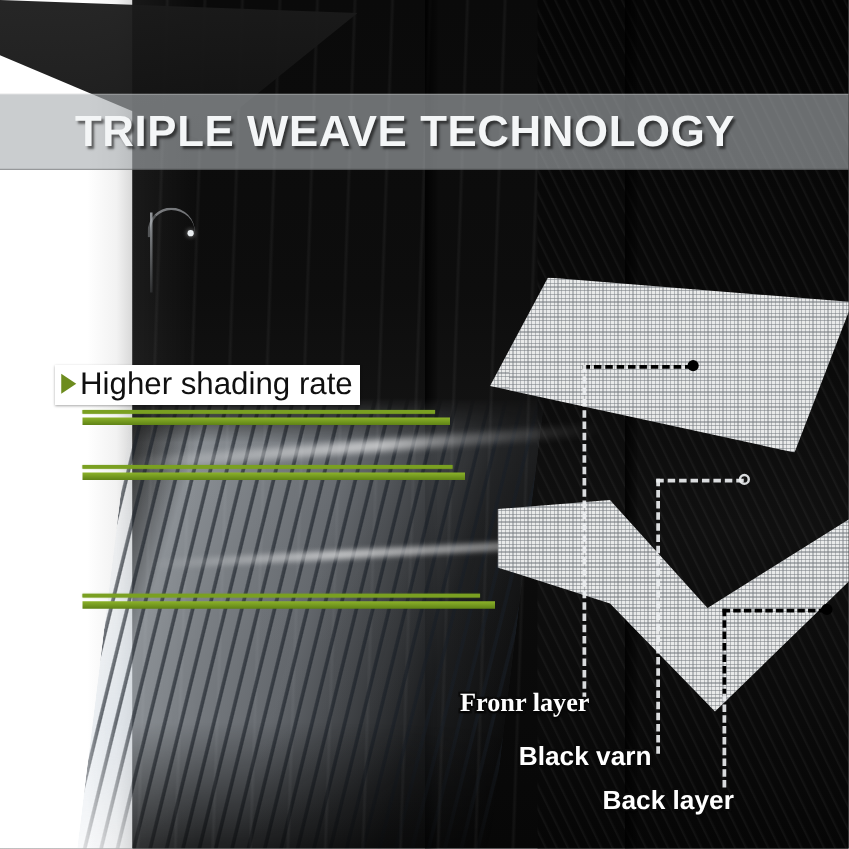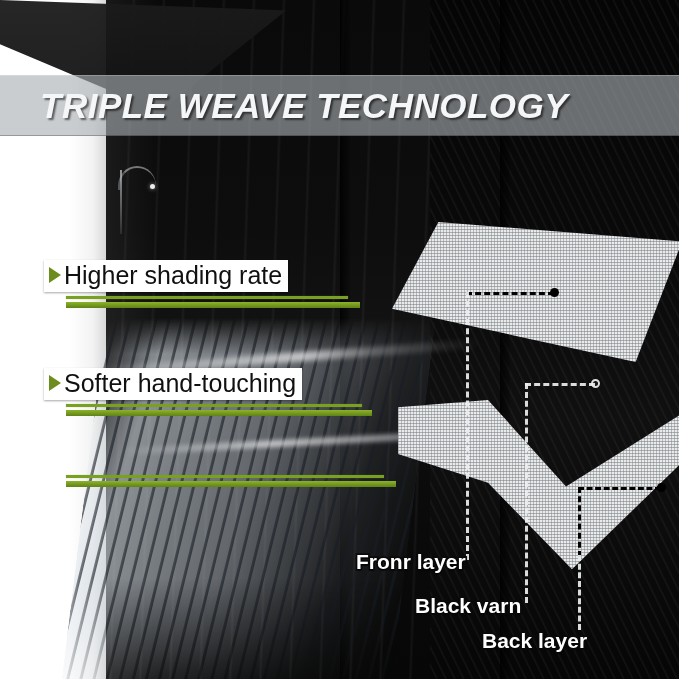--- a/index.html
+++ b/index.html
@@ -109,29 +109,28 @@
 
   
   .title-band{
     position:absolute; left:0; top:75px; width:679px; height:59px;
     background:rgba(170,174,178,.62);
     border-top:1px solid rgba(255,255,255,.22);
     border-bottom:1px solid rgba(0,0,0,.25);
     display:flex; align-items:center;
   }
   .title-text{
-    margin-left:40px;
+    margin-left:60px;
     color:#f4f6f7;
     font-size:35px;
     font-weight:bold;
     letter-spacing:.5px;
     white-space:nowrap;
     text-shadow:2px 2px 2px rgba(0,0,0,.55);
     font-family:"Liberation Sans", sans-serif;
-    font-style:italic;
   }
 
   
   .feature{ position:absolute; }
   .feature-row{ display:flex; align-items:center; }
   .feature-box{
     display:inline-flex; align-items:center;
     background:#ffffff;
     padding:2px 6px 3px 5px;
     box-shadow:0 1px 2px rgba(0,0,0,.35);
@@ -282,50 +281,44 @@
 
   <div class="dash-h-black" style="left:578px; top:487px; width:83px;"></div>
   <div class="dot-black" style="left:657px; top:483px;"></div>
   <div class="dash-v-black" style="left:578px; top:487px; height:70px;"></div>
   <div class="dash-v-white" style="left:578px; top:555px; height:75px;"></div>
 
   <div class="title-band">
     <div class="title-text">TRIPLE WEAVE TECHNOLOGY</div>
   </div>
 
-  <div class="feature" style="left:44px; top:260px;">
+  <div class="feature" style="left:44px; top:292px;">
     <div class="feature-row">
       <div class="feature-box">
         <span class="tri"></span>
         <span class="feature-label">Higher shading rate</span>
       </div>
     </div>
     <div class="rules" style="height:14px;">
       <div class="rule-thin" style="width:282px;"></div>
       <div class="rule-thick" style="width:294px;"></div>
     </div>
   </div>
 
   <div class="feature" style="left:44px; top:368px;">
-    <div class="feature-row">
-      <div class="feature-box">
-        <span class="tri"></span>
-        <span class="feature-label">Softer hand-touching</span>
-      </div>
-    </div>
     <div class="rules" style="height:14px;">
       <div class="rule-thin" style="width:296px;"></div>
       <div class="rule-thick" style="width:306px;"></div>
     </div>
   </div>
 
   <div class="feature" style="left:44px; top:471px;">
     <div class="rules" style="height:14px;">
       <div class="rule-thin" style="width:318px;"></div>
       <div class="rule-thick" style="width:330px;"></div>
     </div>
   </div>
 
-  <div class="layer-caption" style="left:356px; top:550px;">Fronr layer</div>
+  <div class="layer-caption" style="left:368px; top:550px;font-family:Liberation Serif, serif;">Fronr layer</div>
   <div class="layer-caption" style="left:415px; top:594px;">Black varn</div>
   <div class="layer-caption" style="left:482px; top:629px;">Back layer</div>
 
 </div>
 
 </body></html>

